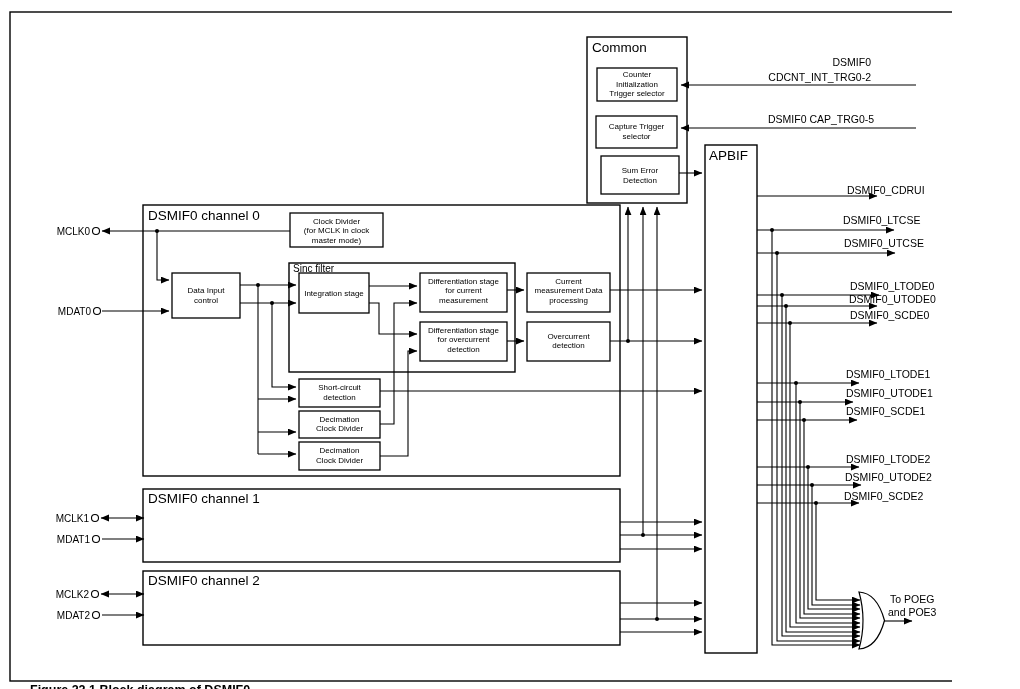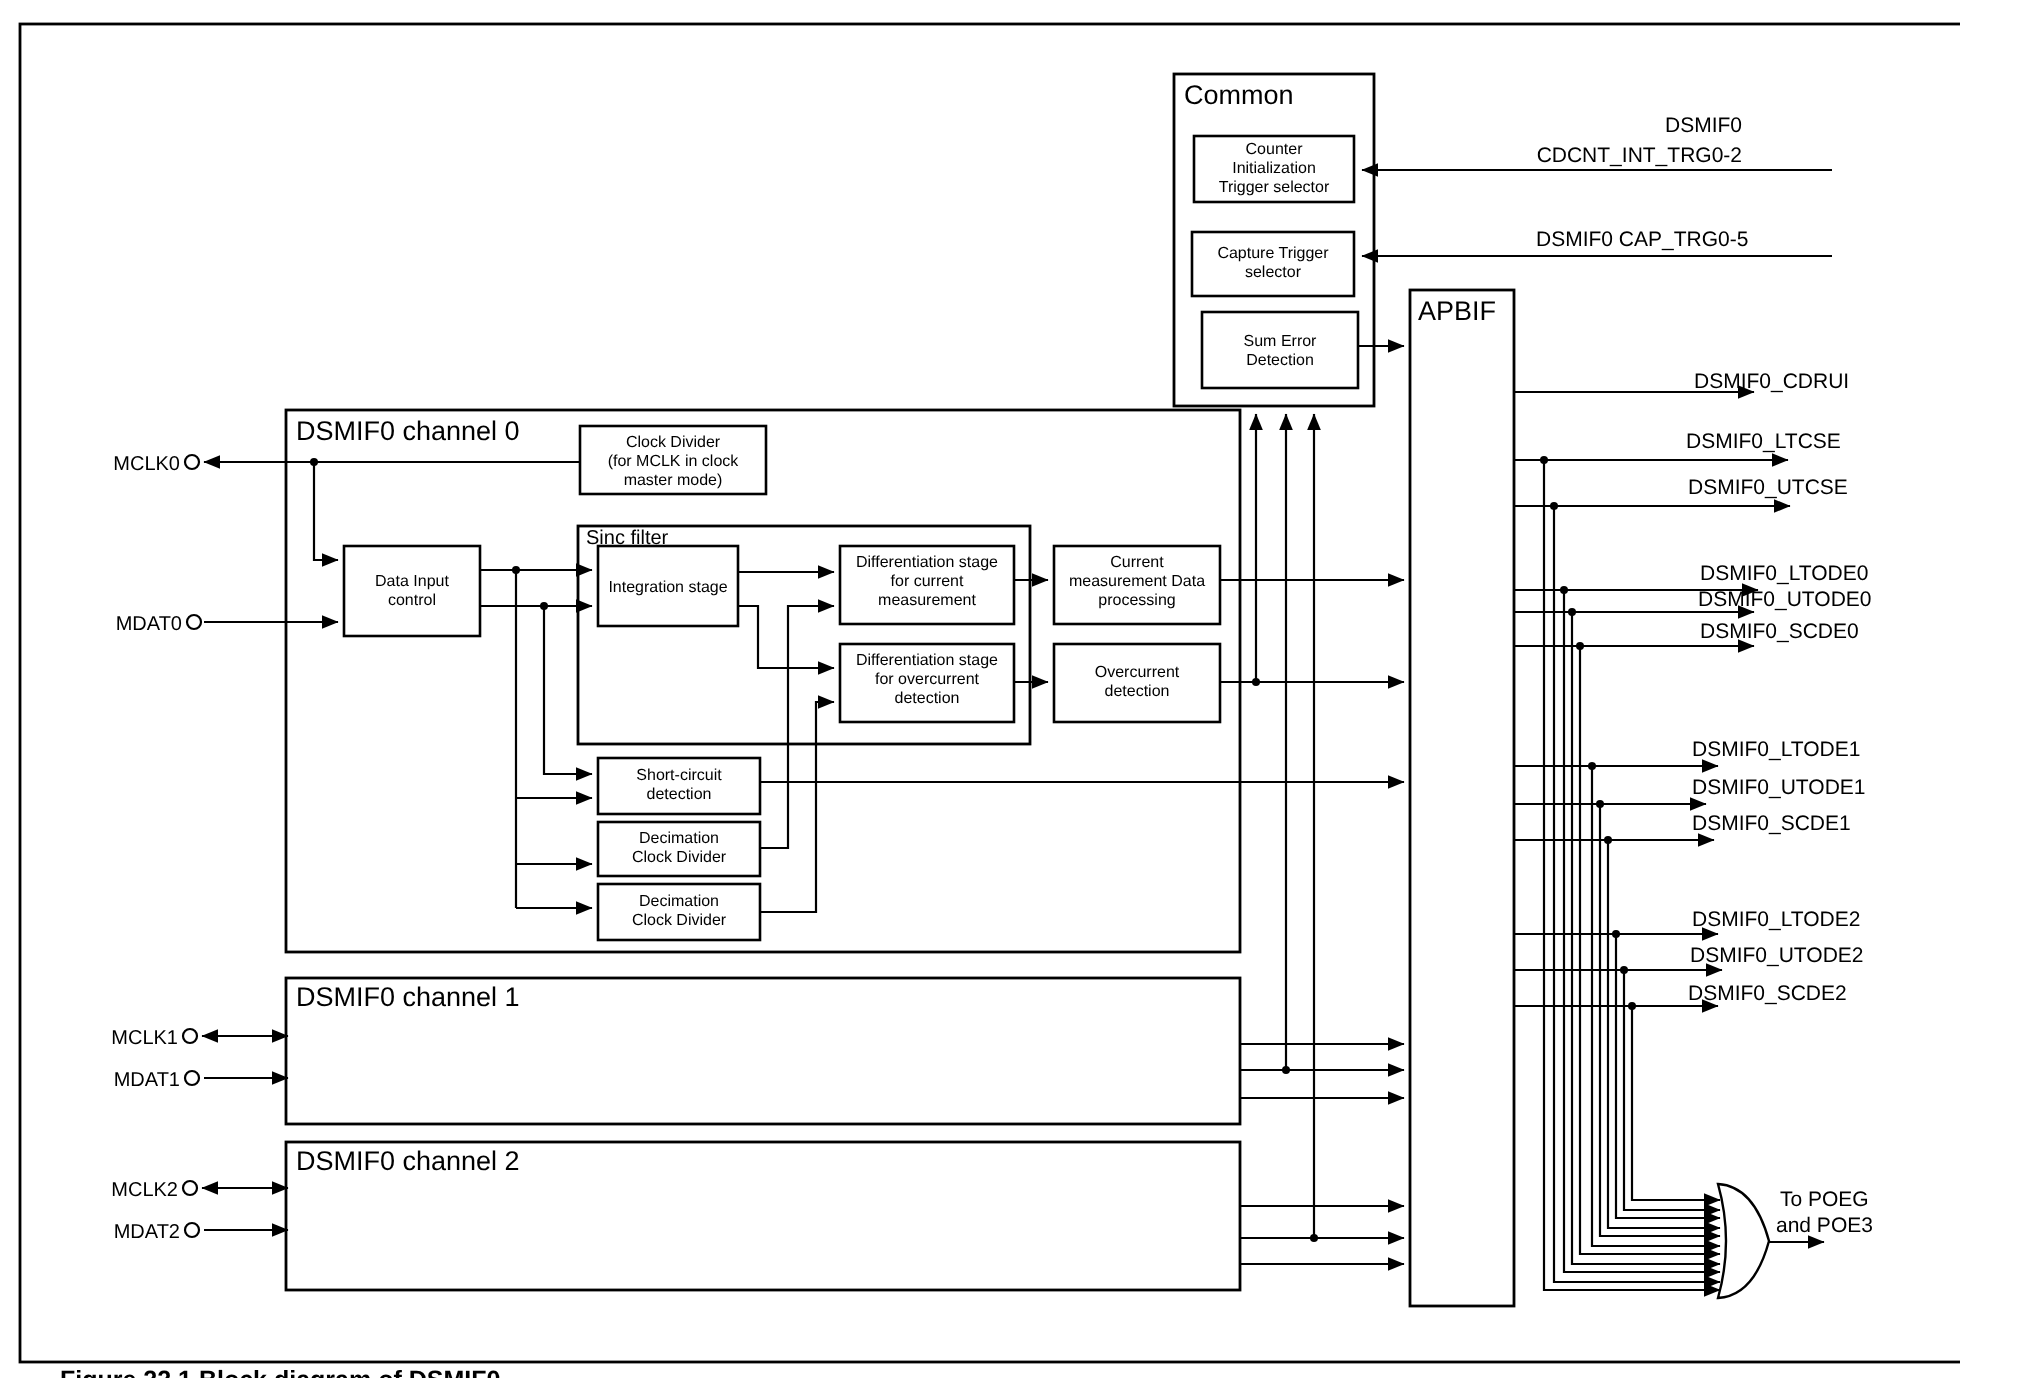--- a/index.html
+++ b/index.html
@@ -1,17 +1,17 @@
 <!DOCTYPE html>
 <html><head>
 <meta charset="utf-8">
 <style>
   html,body{margin:0;padding:0;background:#ffffff;}
   .page{position:relative;width:952px;height:689px;background:#ffffff;overflow:hidden;
-        font-family:"Liberation Sans", sans-serif;padding-left:28px;}
+        font-family:"Liberation Sans", sans-serif;}
   svg{position:absolute;left:0;top:0;}
   svg text{fill:#000;font-family:"Liberation Sans", sans-serif;}
   .t8{font-size:8px;text-anchor:middle;}
   .t10e{font-size:10px;text-anchor:end;}
   .t105{font-size:10.5px;}
   .title{font-size:13.5px;}
   .sinc{font-size:10px;}
   .cap{font-size:12.5px;font-weight:bold;}
   .box{fill:#ffffff;stroke:#000;stroke-width:1.3;}
   .bigbox{fill:none;stroke:#000;stroke-width:1.4;}

